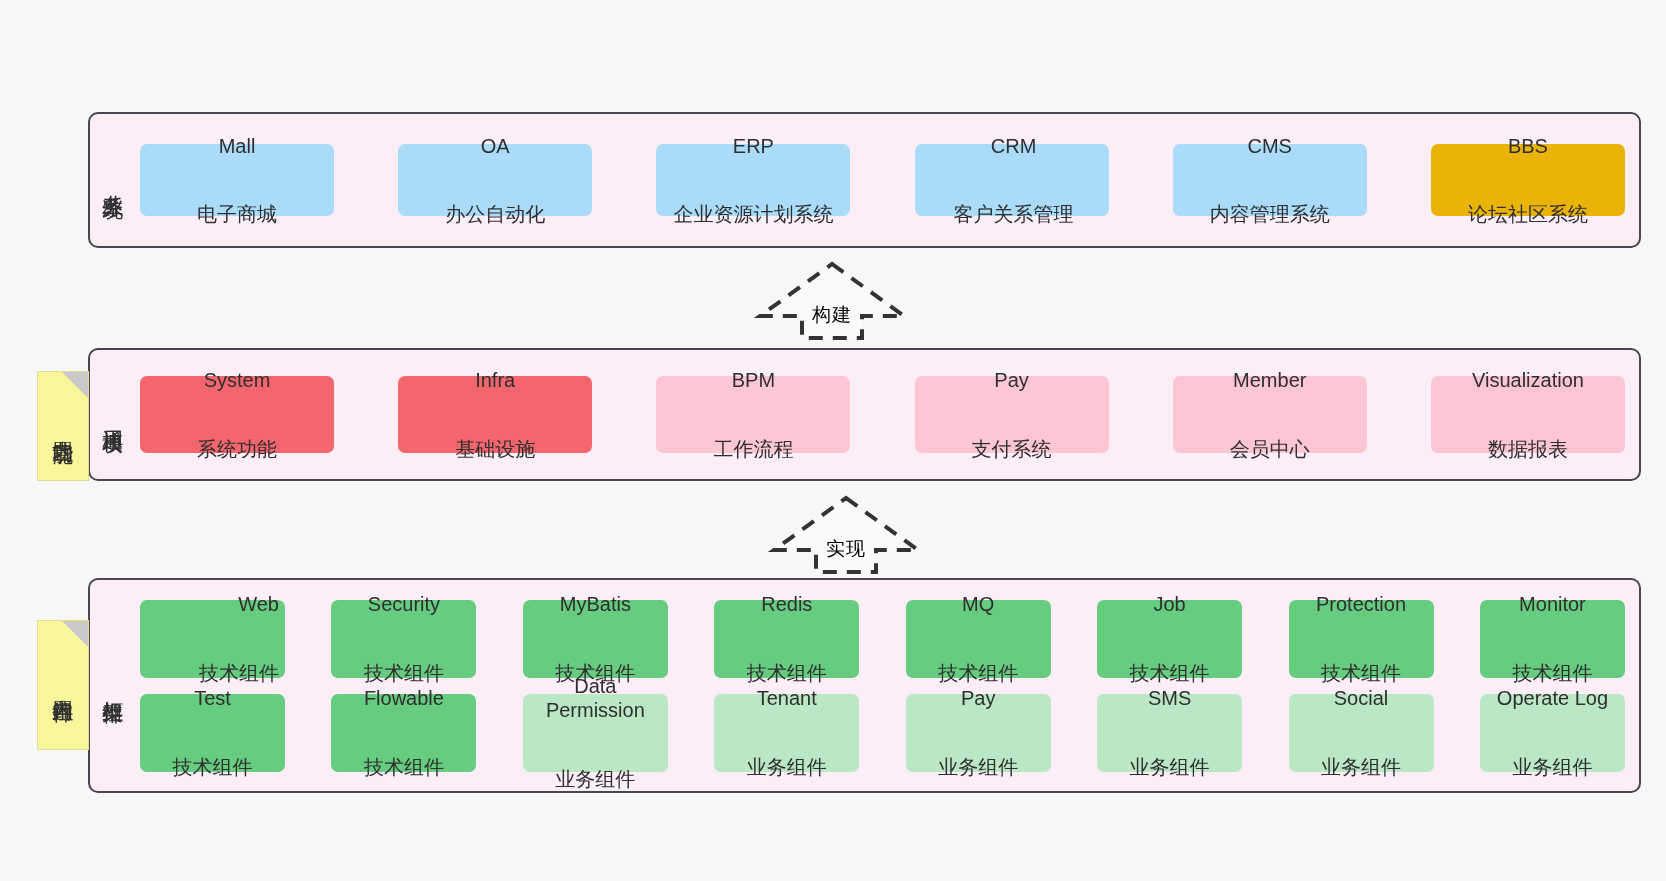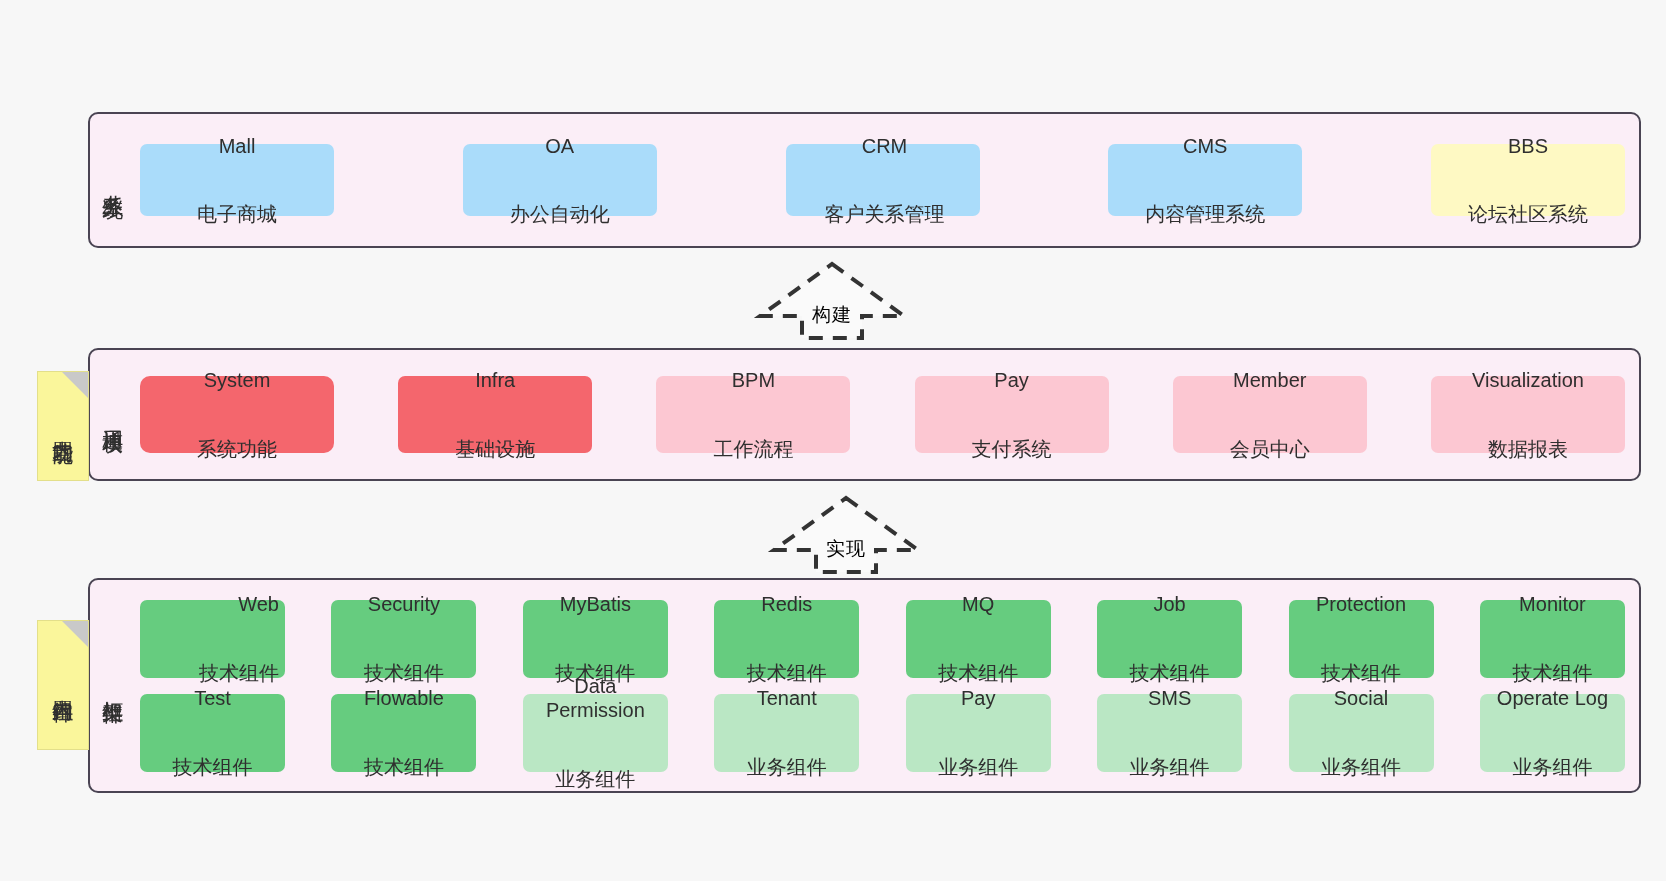--- a/index.html
+++ b/index.html
@@ -181,48 +181,52 @@
   <div class="layer-body">
     <div class="row" id="row-business">
         <div class="card" style="background: rgb(170, 220, 250);">
           <span class="en">Mall</span>
           <span class="cn">电子商城</span>
         </div>
         <div class="card" style="background: rgb(170, 220, 250);">
           <span class="en">OA</span>
           <span class="cn">办公自动化</span>
         </div>
+        <div class="card" style="background: rgb(170, 220, 250);">
+          <span class="en">ERP</span>
+          <span class="cn">企业资源计划系统</span>
+        </div>
         <div class="card" style="background: rgb(170, 220, 250); padding-left: 10px;">
           <span class="en">CRM</span>
           <span class="cn">客户关系管理</span>
         </div>
         <div class="card" style="background: rgb(170, 220, 250);">
           <span class="en">CMS</span>
           <span class="cn">内容管理系统</span>
         </div>
-        <div class="card" style="background: #fef9c3;">
+        <div class="card" style="background: #eab308;">
           <span class="en">BBS</span>
           <span class="cn">论坛社区系统</span>
         </div>
       </div>
   </div>
 </div>
 
 <div class="block-arrow" id="arrow-build">
   <svg width="160" height="84" viewBox="0 0 160 84" aria-hidden="true">
     <path d="M 80 6 L 152 58 L 110 58 L 110 80 L 50 80 L 50 58 L 8 58 Z" fill="#fafafa" stroke="#333333" stroke-width="4" stroke-dasharray="14 10" stroke-linejoin="miter"></path>
   </svg>
   <div class="arrow-label">构建</div>
 </div>
 
 <div class="layer" id="layer-modules">
   <div class="layer-title">通用模块</div>
   <div class="layer-body">
     <div class="row" id="row-modules">
-        <div class="card" style="background: rgb(244, 102, 109); border-radius: 10px;">
+        <div class="card" style="background: rgb(244, 102, 109);">
           <span class="en">System</span>
           <span class="cn">系统功能</span>
         </div>
         <div class="card" style="background: rgb(244, 102, 109);">
           <span class="en">Infra</span>
           <span class="cn">基础设施</span>
         </div>
         <div class="card" style="background: rgb(252, 199, 210);">
           <span class="en">BPM</span>
           <span class="cn">工作流程</span>

